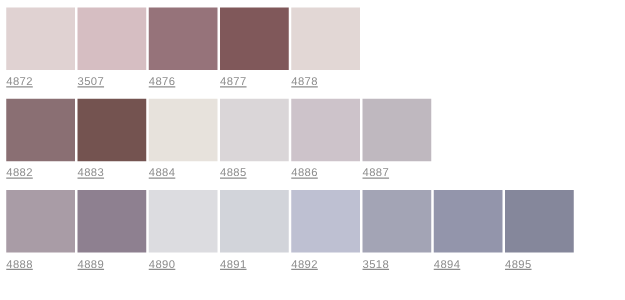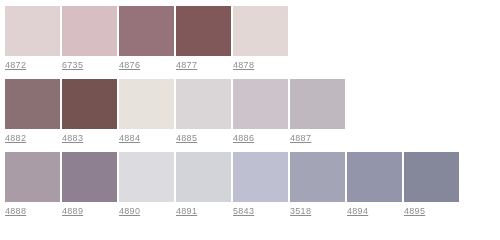--- a/index.html
+++ b/index.html
@@ -49,21 +49,21 @@
 <body>
 
 <div id="palette-grid">
     <div class="swatch-row">
       <div class="swatch-cell">
         <span class="swatch-chip" style="background-color: rgb(224, 210, 210);"></span>
         <a class="swatch-label">4872</a>
       </div>
       <div class="swatch-cell">
         <span class="swatch-chip" style="background-color: rgb(214, 190, 194);"></span>
-        <a class="swatch-label">6735</a>
+        <a class="swatch-label">3507</a>
       </div>
       <div class="swatch-cell">
         <span class="swatch-chip" style="background-color: rgb(150, 115, 122);"></span>
         <a class="swatch-label">4876</a>
       </div>
       <div class="swatch-cell">
         <span class="swatch-chip" style="background-color: rgb(128, 88, 90);"></span>
         <a class="swatch-label">4877</a>
       </div>
       <div class="swatch-cell">
@@ -109,21 +109,21 @@
       <div class="swatch-cell">
         <span class="swatch-chip" style="background-color: rgb(220, 220, 224);"></span>
         <a class="swatch-label">4890</a>
       </div>
       <div class="swatch-cell">
         <span class="swatch-chip" style="background-color: rgb(210, 212, 218);"></span>
         <a class="swatch-label">4891</a>
       </div>
       <div class="swatch-cell">
         <span class="swatch-chip" style="background-color: rgb(190, 192, 210);"></span>
-        <a class="swatch-label">5843</a>
+        <a class="swatch-label">4892</a>
       </div>
       <div class="swatch-cell">
         <span class="swatch-chip" style="background-color: rgb(163, 164, 181);"></span>
         <a class="swatch-label">3518</a>
       </div>
       <div class="swatch-cell">
         <span class="swatch-chip" style="background-color: rgb(147, 149, 171);"></span>
         <a class="swatch-label">4894</a>
       </div>
       <div class="swatch-cell">

